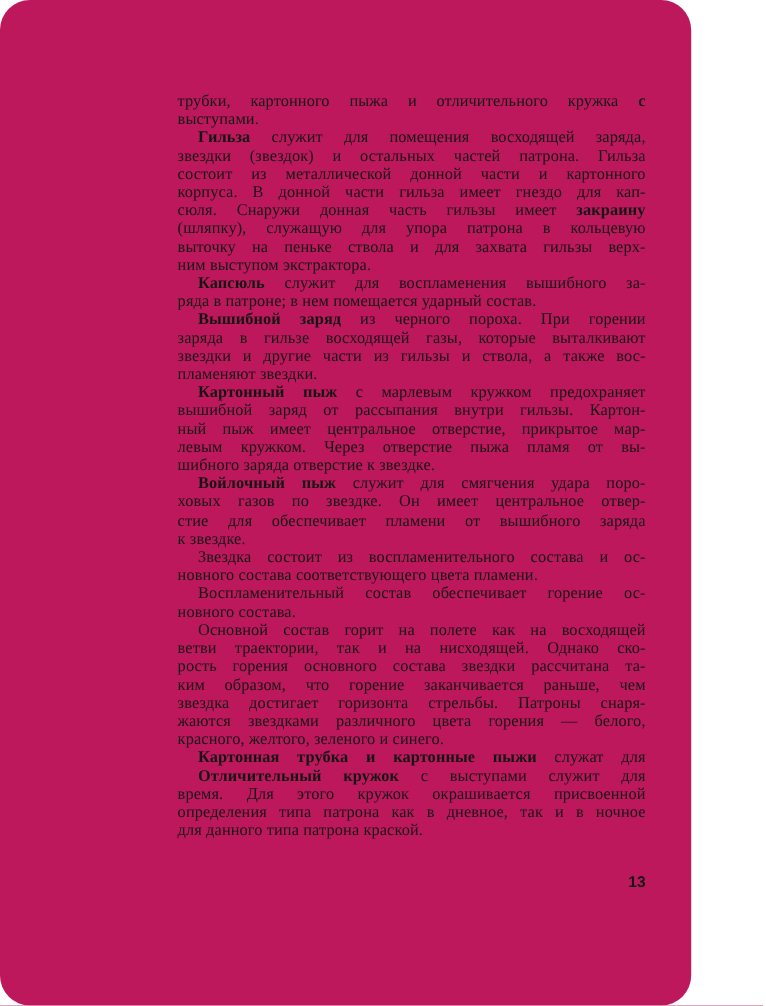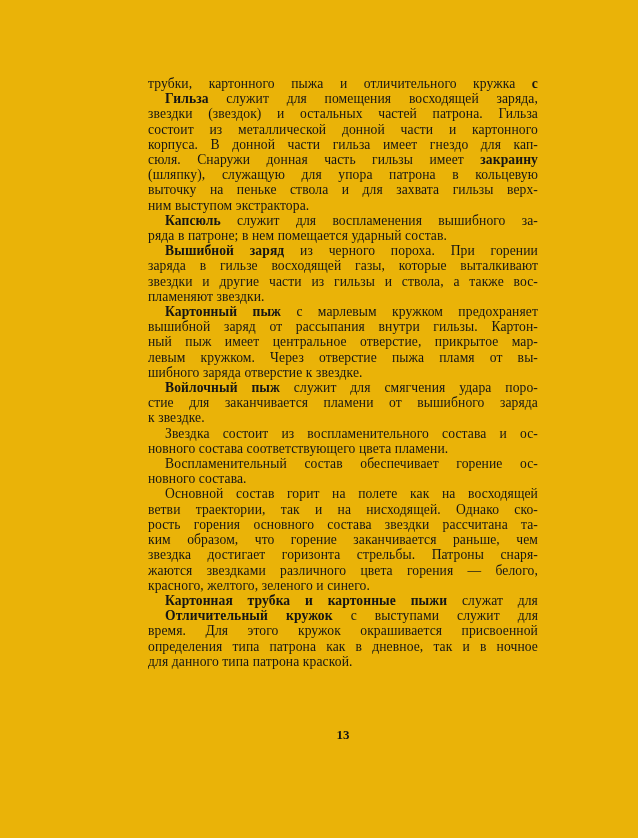--- a/index.html
+++ b/index.html
@@ -4,23 +4,24 @@
 <style>
   html, body { margin: 0; padding: 0; }
   body {
     width: 638px; height: 838px;
     background: #ffffff;
     font-family: "Liberation Serif", "DejaVu Serif", serif;
     color: #151515;
   }
   .page {
     position: relative;
-    width: 638px; height: 838px;
-    background: #eab308;
+    width: 576px; height: 838px;
+    background: #be185d;
     overflow: hidden;
+    border-radius: 25px;
   }
   .text-block {
     position: absolute;
     left: 148px; top: 76px;
     width: 390px;
   }
   .line {
     font-size: 13.6px;
     line-height: 15.2px;
     letter-spacing: 0.1px;
@@ -29,54 +30,56 @@
     text-align: justify;
     text-align-last: justify;
   }
   .last { text-align: left; }
   .ind { text-indent: 17px; }
   .b { font-weight: bold; }
   .page-number {
     position: absolute;
     top: 727px; left: 148px;
     width: 390px;
-    text-align: center;
-    font-family: Liberation Serif, serif;
+    text-align: right;
+    font-family: Liberation Sans, sans-serif;
     font-weight: bold;
     font-size: 13px;
     color: #151515;
   }
 </style>
 </head>
 <body>
 
 <div class="page">
   <div class="text-block">
       <div class="line j"><span>трубки, картонного пыжа и отличительного кружка </span><span class="b">с</span></div>
+      <div class="line last"><span>выступами.</span></div>
       <div class="line j ind"><span class="b">Гильза</span><span> служит для помещения восходящей заряда,</span></div>
       <div class="line j"><span>звездки (звездок) и остальных частей патрона. Гильза</span></div>
       <div class="line j"><span>состоит из металлической донной части и картонного</span></div>
       <div class="line j"><span>корпуса. В донной части гильза имеет гнездо для кап-</span></div>
       <div class="line j"><span>сюля. Снаружи донная часть гильзы имеет </span><span class="b">закраину</span></div>
       <div class="line j"><span>(шляпку), служащую для упора патрона в кольцевую</span></div>
       <div class="line j"><span>выточку на пеньке ствола и для захвата гильзы верх-</span></div>
       <div class="line last"><span>ним выступом экстрактора.</span></div>
       <div class="line j ind"><span class="b">Капсюль</span><span> служит для воспламенения вышибного за-</span></div>
       <div class="line last"><span>ряда в патроне; в нем помещается ударный состав.</span></div>
       <div class="line j ind"><span class="b">Вышибной заряд</span><span> из черного пороха. При горении</span></div>
       <div class="line j"><span>заряда в гильзе восходящей газы, которые выталкивают</span></div>
       <div class="line j"><span>звездки и другие части из гильзы и ствола, а также вос-</span></div>
       <div class="line last"><span>пламеняют звездки.</span></div>
       <div class="line j ind"><span class="b">Картонный пыж</span><span> с марлевым кружком предохраняет</span></div>
       <div class="line j"><span>вышибной заряд от рассыпания внутри гильзы. Картон-</span></div>
       <div class="line j"><span>ный пыж имеет центральное отверстие, прикрытое мар-</span></div>
       <div class="line j"><span>левым кружком. Через отверстие пыжа пламя от вы-</span></div>
       <div class="line last"><span>шибного заряда отверстие к звездке.</span></div>
       <div class="line j ind"><span class="b">Войлочный пыж</span><span> служит для смягчения удара поро-</span></div>
-      <div class="line j"><span>стие для заканчивается пламени от вышибного заряда</span></div>
+      <div class="line j"><span>ховых газов по звездке. Он имеет центральное отвер-</span></div>
+      <div class="line j"><span>стие для обеспечивает пламени от вышибного заряда</span></div>
       <div class="line last"><span>к звездке.</span></div>
       <div class="line j ind"><span>Звездка состоит из воспламенительного состава и ос-</span></div>
       <div class="line last"><span>новного состава соответствующего цвета пламени.</span></div>
       <div class="line j ind"><span>Воспламенительный состав обеспечивает горение ос-</span></div>
       <div class="line last"><span>новного состава.</span></div>
       <div class="line j ind"><span>Основной состав горит на полете как на восходящей</span></div>
       <div class="line j"><span>ветви траектории, так и на нисходящей. Однако ско-</span></div>
       <div class="line j"><span>рость горения основного состава звездки рассчитана та-</span></div>
       <div class="line j"><span>ким образом, что горение заканчивается раньше, чем</span></div>
       <div class="line j"><span>звездка достигает горизонта стрельбы. Патроны снаря-</span></div>

